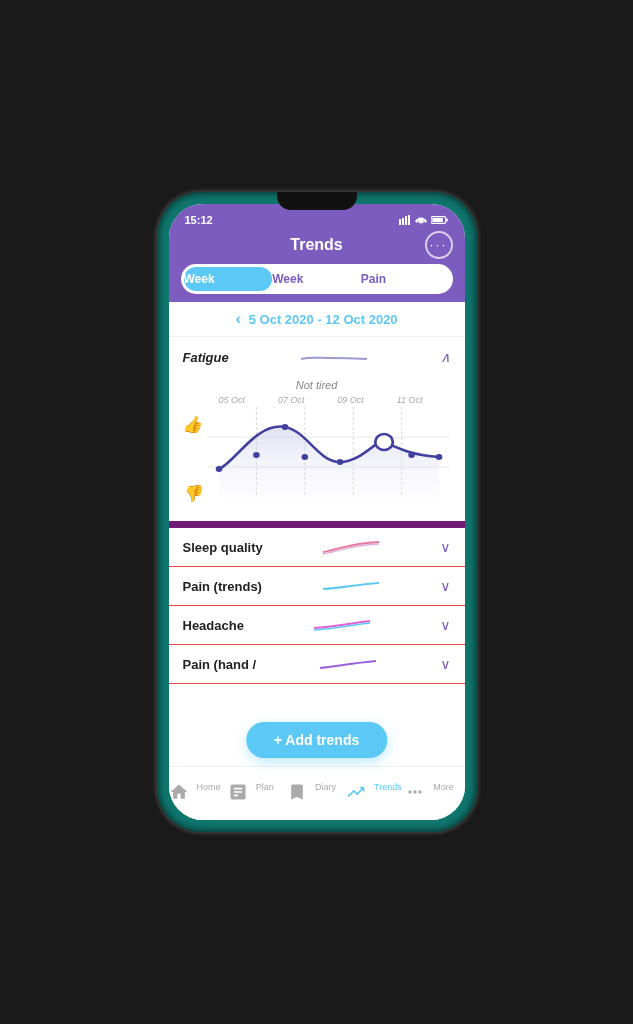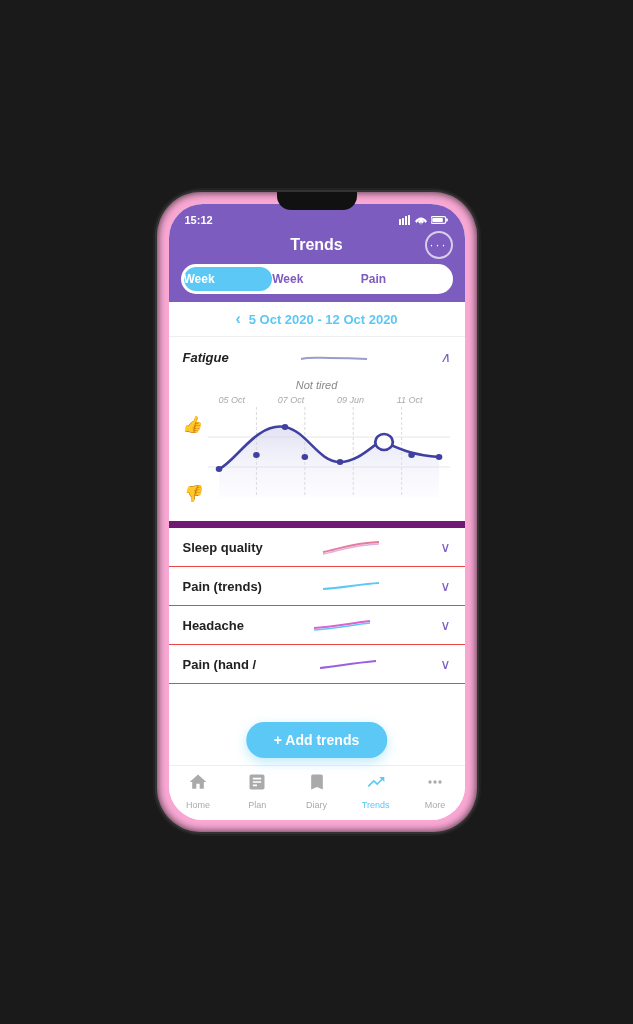--- a/index.html
+++ b/index.html
@@ -7,21 +7,21 @@
       background: #1a1a1a;
       display: flex;
       justify-content: center;
       align-items: center;
       min-height: 100vh;
       font-family: -apple-system, BlinkMacSystemFont, 'Segoe UI', sans-serif;
     }
     .phone-frame {
       width: 320px;
       height: 640px;
-      background: #f9a8d4;
+      background: #0f766e;
       border-radius: 44px;
       position: relative;
       padding: 12px;
       box-shadow: 0 0 0 2px #333, 0 0 0 4px #222, inset 0 0 8px rgba(0,0,0,0.8);
     }
     .phone-screen {
       width: 100%;
       height: 100%;
       background: #fff;
       border-radius: 34px;
@@ -222,22 +222,22 @@
       border-top: 1px solid #eee;
       background: white;
       display: flex;
       justify-content: space-around;
       align-items: center;
       padding: 6px 0 10px;
       min-height: 54px;
     }
     .bottom-nav-item {
       display: flex;
-      flex-direction: column;
-      align-items: center;
+      flex-direction: row;
+      align-items: flex-start;
       gap: 8px;
       cursor: pointer;
       flex: 1;
     }
     .bottom-nav-label {
       font-size: 9px;
       color: #aaa;
     }
     .bottom-nav-item.active .bottom-nav-icon,
     .bottom-nav-item.active .bottom-nav-label {
@@ -310,21 +310,21 @@
             <path d="M2 12 C10 10 20 11 30 11 C40 11 50 11 68 12" stroke="#9b9bcf" stroke-width="2" fill="none"></path>
           </svg>
           <span class="trend-chevron">∧</span>
         </div>
 
         <div class="chart-area">
           <div class="chart-label-center">Not tired</div>
           <div class="chart-x-labels">
             <span class="chart-x-label">05 Oct</span>
             <span class="chart-x-label">07 Oct</span>
-            <span class="chart-x-label">09 Jun</span>
+            <span class="chart-x-label">09 Oct</span>
             <span class="chart-x-label">11 Oct</span>
           </div>
           <div class="chart-main">
             <div class="chart-y-icons">
               <span class="chart-y-icon">👍</span>
               <span class="chart-y-icon">👎</span>
             </div>
             <div class="chart-svg-wrap">
               <svg width="100%" height="100" viewBox="0 0 220 100" preserveAspectRatio="none">
 

